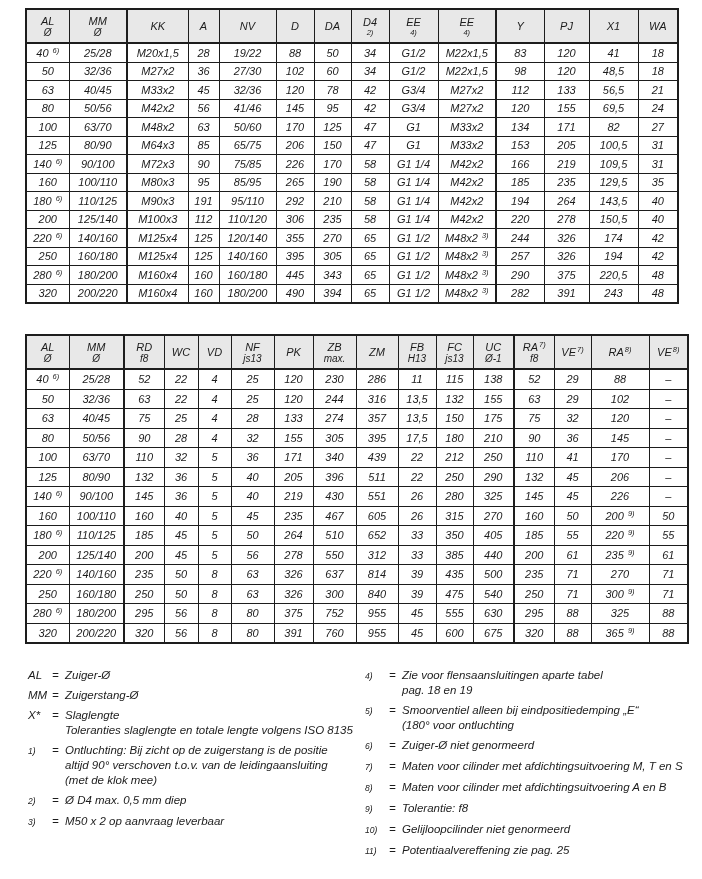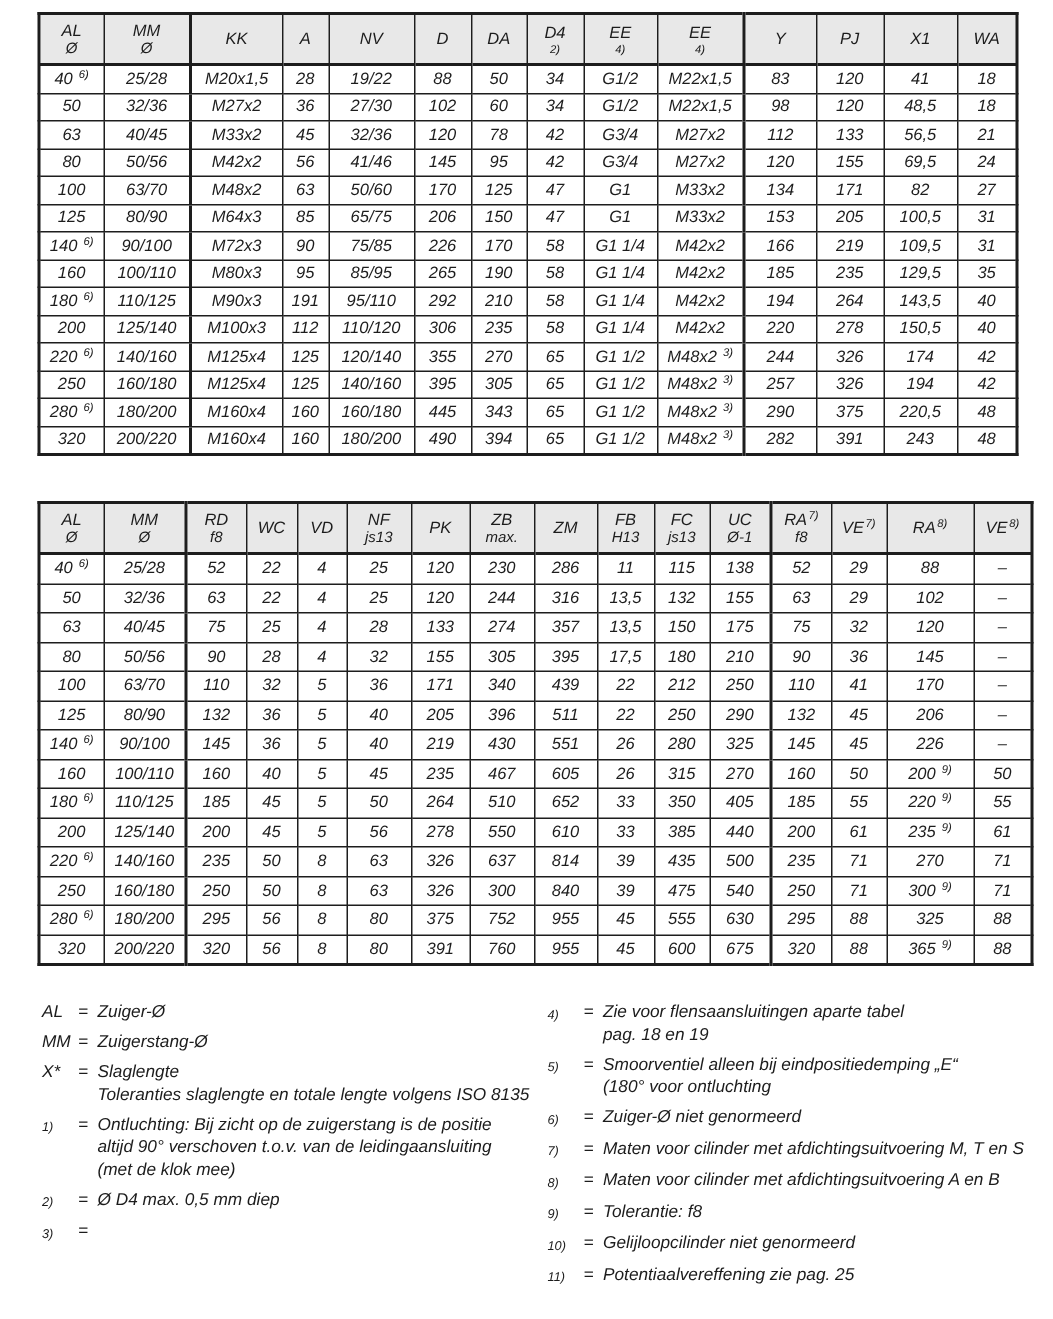--- a/index.html
+++ b/index.html
@@ -583,21 +583,21 @@
         </tr>
         <tr>
           <td>200</td>
           <td class="grp">125/140</td>
           <td>200</td>
           <td>45</td>
           <td>5</td>
           <td>56</td>
           <td>278</td>
           <td>550</td>
-          <td>610</td>
+          <td>312</td>
           <td>33</td>
           <td>385</td>
           <td class="grp">440</td>
           <td>200</td>
           <td>61</td>
           <td>235 <sup>9)</sup></td>
           <td>61</td>
         </tr>
         <tr>
           <td>220 <sup>6)</sup></td>
@@ -709,20 +709,23 @@
         <div class="fn-item">
           <div class="fn-marker supm">2)</div>
           <div class="fn-eq">=</div>
           <div class="fn-text">
             <div>Ø D4 max. 0,5 mm diep</div>
           </div>
         </div>
         <div class="fn-item">
           <div class="fn-marker supm">3)</div>
           <div class="fn-eq">=</div>
+          <div class="fn-text">
+            <div>M50 x 2 op aanvraag leverbaar</div>
+          </div>
         </div>
       </div>
     <div class="fn-col right">
         <div class="fn-item">
           <div class="fn-marker supm">4)</div>
           <div class="fn-eq">=</div>
           <div class="fn-text">
             <div>Zie voor flensaansluitingen aparte tabel</div>
             <div>pag. 18 en 19</div>
           </div>

